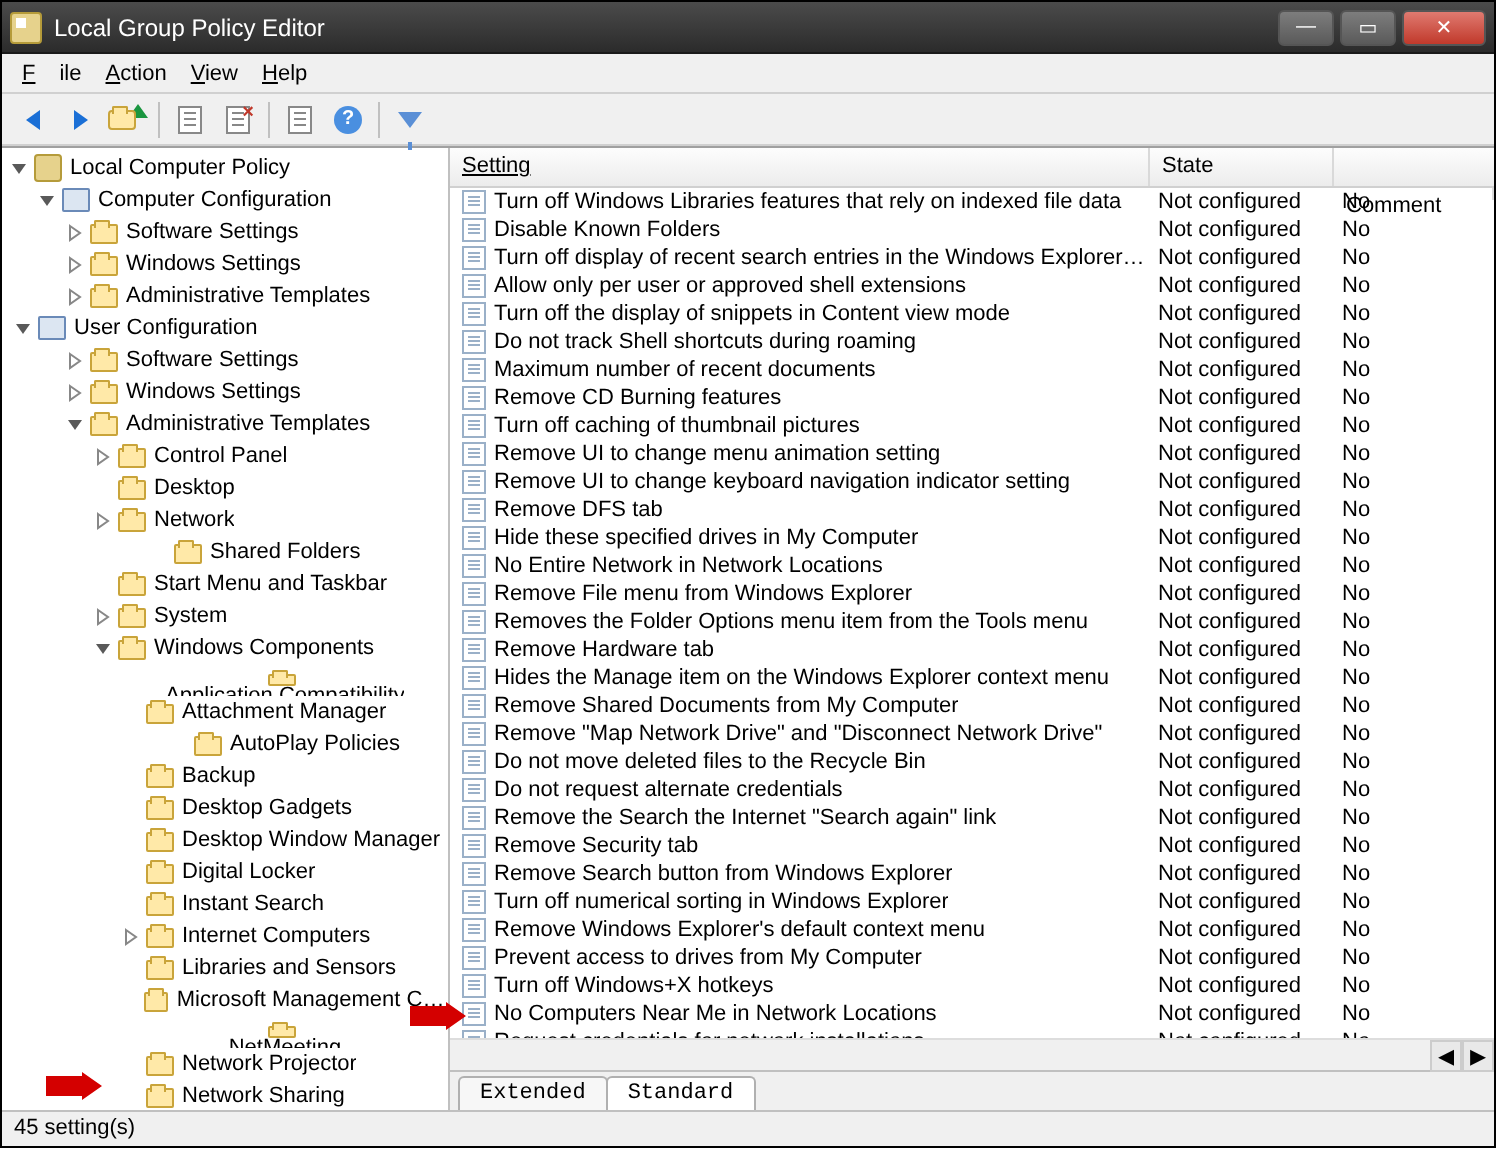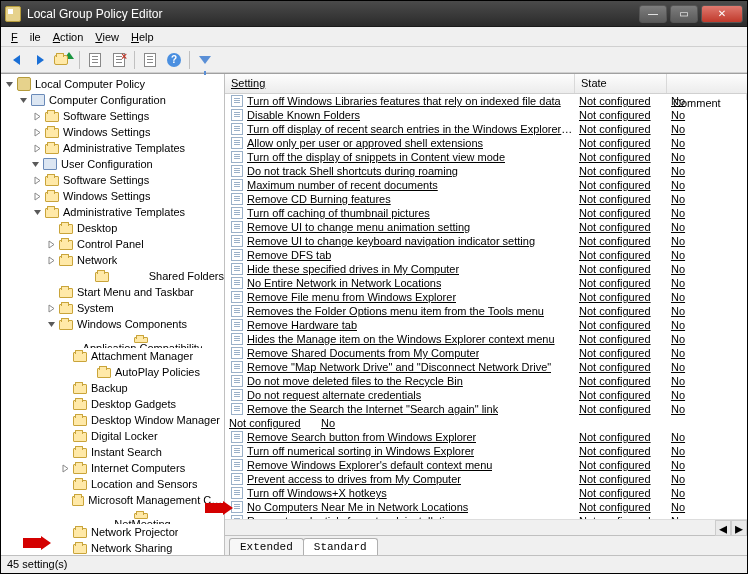--- a/index.html
+++ b/index.html
@@ -47,21 +47,21 @@
   .ico-folder { width:14px;height:10px;background:#ffe9a8;border:1px solid #c9a43a;border-radius:1px;position:relative;top:1px;}
   .ico-folder::before{content:"";position:absolute;top:-3px;left:1px;width:6px;height:3px;background:#ffe9a8;border:1px solid #c9a43a;border-bottom:none;border-radius:1px 1px 0 0;}
   .label { overflow:hidden; text-overflow:ellipsis;}
   
   .listpane { flex:1; display:flex; flex-direction:column; min-width:0;}
   .listhdr { display:flex; height:20px; background:linear-gradient(#fdfdfd,#ececec); border-bottom:1px solid #d0d0d0; font-size:11px;}
   .listhdr .col { padding:3px 6px; border-right:1px solid #d9d9d9;}
   .col-setting{flex:1;text-decoration:underline;}
   .col-state{width:92px;}
   .col-comment{width:80px;margin-top:20px;}
-  .listbody { flex:1; overflow-y:auto; font-size:11px;text-decoration:underline;}
+  .listbody { flex:1; overflow-y:auto; font-size:11px;}
   .row { display:flex; height:14px; align-items:center; cursor:pointer;}
   .row .c1{flex:1; padding-left:6px; display:flex; align-items:center; gap:4px; overflow:hidden;}
   .row .c2{width:92px; padding-left:4px;}
   .row .c3{width:80px; padding-left:4px;}
   .row .doc-ico{width:12px;height:12px;background:#fff;border:1px solid #9ab0c8;position:relative;flex-shrink:0;}
   .row .doc-ico::after{content:"";position:absolute;top:2px;left:2px;right:2px;height:1px;background:#9ab0c8;box-shadow:0 2px 0 #9ab0c8,0 4px 0 #9ab0c8;}
   .row .txt{white-space:nowrap;overflow:hidden;text-overflow:ellipsis;}
   
   .listbody::-webkit-scrollbar{width:16px;}
   .listbody::-webkit-scrollbar-track{background:#f0f0f0;border-left:1px solid #ddd;}
@@ -172,21 +172,21 @@
         </div>
         <div class="tree-item" style="padding-left: 32px;">
           <span class="exp">
             <svg viewBox="0 0 9 9">
               <path d="M2 1 L7 4.5 L2 8 Z" fill="#fff" stroke="#888" stroke-width="1"></path>
             </svg>
           </span>
           <span class="ico ico-folder"></span>
           <span class="label">Administrative Templates</span>
         </div>
-        <div class="tree-item" style="padding-left: 30px;">
+        <div class="tree-item" style="padding-left: 6px;">
           <span class="exp">
             <svg viewBox="0 0 9 9">
               <path d="M1 2 L8 2 L4.5 7 Z" fill="#595959"></path>
             </svg>
           </span>
           <span class="ico ico-comp"></span>
           <span class="label">User Configuration</span>
         </div>
         <div class="tree-item" style="padding-left: 32px;">
           <span class="exp">
@@ -209,64 +209,64 @@
         <div class="tree-item" style="padding-left: 32px;">
           <span class="exp">
             <svg viewBox="0 0 9 9">
               <path d="M1 2 L8 2 L4.5 7 Z" fill="#595959"></path>
             </svg>
           </span>
           <span class="ico ico-folder"></span>
           <span class="label">Administrative Templates</span>
         </div>
         <div class="tree-item" style="padding-left: 46px;">
+          <span class="exp">
+            <svg viewBox="0 0 9 9">
+              <path d="M2 1 L7 4.5 L2 8 Z" fill="#fff" stroke="#888" stroke-width="1"></path>
+            </svg>
+          </span>
+          <span class="ico ico-folder"></span>
+          <span class="label">Control Panel</span>
+        </div>
+        <div class="tree-item" style="padding-left: 46px;">
           <span class="exp"></span>
           <span class="ico ico-folder"></span>
           <span class="label">Desktop</span>
         </div>
         <div class="tree-item" style="padding-left: 46px;">
           <span class="exp">
             <svg viewBox="0 0 9 9">
               <path d="M2 1 L7 4.5 L2 8 Z" fill="#fff" stroke="#888" stroke-width="1"></path>
             </svg>
           </span>
           <span class="ico ico-folder"></span>
-          <span class="label">Control Panel</span>
+          <span class="label">Network</span>
+        </div>
+        <div class="tree-item" style="padding-left: 74px;">
+          <span class="exp"></span>
+          <span class="ico ico-folder"></span>
+          <span class="label">Shared Folders</span>
         </div>
         <div class="tree-item" style="padding-left: 46px;">
-          <span class="exp">
-            <svg viewBox="0 0 9 9">
-              <path d="M2 1 L7 4.5 L2 8 Z" fill="#fff" stroke="#888" stroke-width="1"></path>
-            </svg>
-          </span>
-          <span class="ico ico-folder"></span>
-          <span class="label">Network</span>
-        </div>
-        <div class="tree-item" style="padding-left: 46px; justify-content: space-between;">
-          <span class="exp"></span>
-          <span class="ico ico-folder"></span>
-          <span class="label">Shared Folders</span>
+          <span class="exp"></span>
+          <span class="ico ico-folder"></span>
+          <span class="label">Start Menu and Taskbar</span>
         </div>
         <div class="tree-item" style="padding-left: 46px;">
-          <span class="exp"></span>
-          <span class="ico ico-folder"></span>
-          <span class="label">Start Menu and Taskbar</span>
+          <span class="exp">
+            <svg viewBox="0 0 9 9">
+              <path d="M2 1 L7 4.5 L2 8 Z" fill="#fff" stroke="#888" stroke-width="1"></path>
+            </svg>
+          </span>
+          <span class="ico ico-folder"></span>
+          <span class="label">System</span>
         </div>
         <div class="tree-item" style="padding-left: 46px;">
           <span class="exp">
             <svg viewBox="0 0 9 9">
-              <path d="M2 1 L7 4.5 L2 8 Z" fill="#fff" stroke="#888" stroke-width="1"></path>
-            </svg>
-          </span>
-          <span class="ico ico-folder"></span>
-          <span class="label">System</span>
-        </div>
-        <div class="tree-item" style="padding-left: 46px;">
-          <span class="exp">
-            <svg viewBox="0 0 9 9">
               <path d="M1 2 L8 2 L4.5 7 Z" fill="#595959"></path>
             </svg>
           </span>
           <span class="ico ico-folder"></span>
           <span class="label">Windows Components</span>
         </div>
         <div class="tree-item" style="padding-left: 60px; flex-direction: column;">
           <span class="exp"></span>
           <span class="ico ico-folder"></span>
           <span class="label">Application Compatibility</span>
@@ -311,21 +311,21 @@
             <svg viewBox="0 0 9 9">
               <path d="M2 1 L7 4.5 L2 8 Z" fill="#fff" stroke="#888" stroke-width="1"></path>
             </svg>
           </span>
           <span class="ico ico-folder"></span>
           <span class="label">Internet Computers</span>
         </div>
         <div class="tree-item" style="padding-left: 60px;">
           <span class="exp"></span>
           <span class="ico ico-folder"></span>
-          <span class="label">Location and Sensors</span>
+          <span class="label">Libraries and Sensors</span>
         </div>
         <div class="tree-item" style="padding-left: 60px;">
           <span class="exp"></span>
           <span class="ico ico-folder"></span>
           <span class="label">Microsoft Management Console</span>
         </div>
         <div class="tree-item" style="padding-left: 60px; flex-direction: column;">
           <span class="exp"></span>
           <span class="ico ico-folder"></span>
           <span class="label">NetMeeting</span>
@@ -526,20 +526,24 @@
           </div>
           <div class="row">
             <div class="c1">
               <span class="doc-ico"></span>
               <span class="txt">Remove the Search the Internet "Search again" link</span>
             </div>
             <div class="c2">Not configured</div>
             <div class="c3">No</div>
           </div>
           <div class="row">
+            <div class="c1">
+              <span class="doc-ico"></span>
+              <span class="txt">Remove Security tab</span>
+            </div>
             <div class="c2">Not configured</div>
             <div class="c3">No</div>
           </div>
           <div class="row">
             <div class="c1">
               <span class="doc-ico"></span>
               <span class="txt">Remove Search button from Windows Explorer</span>
             </div>
             <div class="c2">Not configured</div>
             <div class="c3">No</div>

